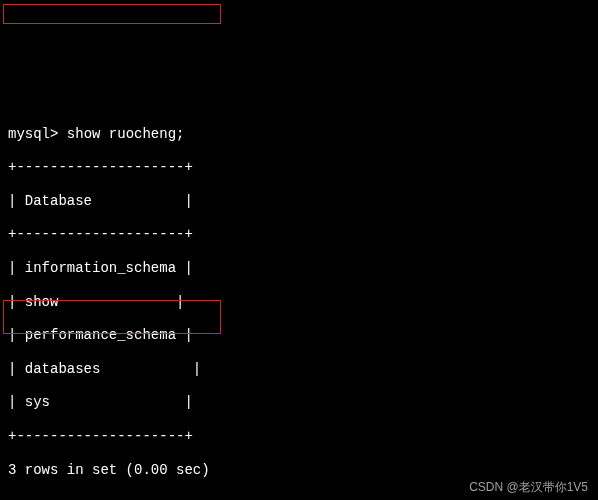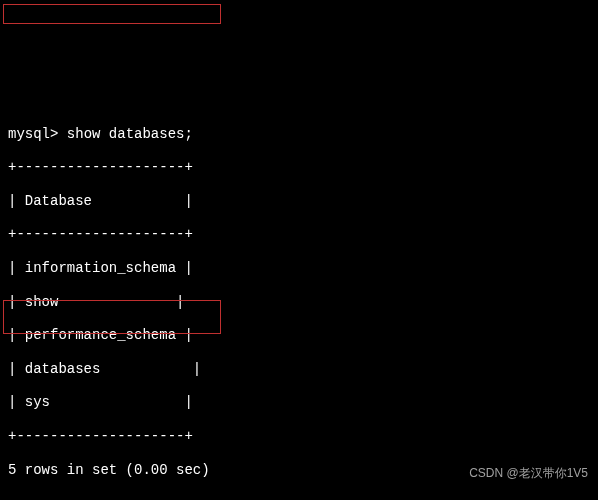--- a/index.html
+++ b/index.html
@@ -18,46 +18,46 @@
     .line { display: block; }
     .highlight-box {
       position: absolute;
       border: 1px solid #c03030;
       pointer-events: none;
     }
     .box1 { top: 4px; left: 3px; width: 218px; height: 20px; }
     .box2 { top: 300px; left: 3px; width: 218px; height: 34px; }
     .watermark {
       position: absolute;
-      bottom: 20px;
+      bottom: 6px;
       right: 10px;
       color: #a0a0a0;
       font-size: 12px;
       font-family: Arial, sans-serif;
     }
   </style>
 </head>
 <body>
 
 
 
 <div class="highlight-box box1"></div>
 <div class="highlight-box box2"></div>
 
-<span class="line"><span>mysql&gt;</span> <span>show databases;</span></span>
+<span class="line"><span>mysql&gt;</span> <span>show ruocheng;</span></span>
 <span class="line">+--------------------+</span>
 <span class="line">| Database           |</span>
 <span class="line">+--------------------+</span>
 <span class="line">| information_schema |</span>
 <span class="line">| show              |</span>
 <span class="line">| performance_schema |</span>
 <span class="line">| databases           |</span>
 <span class="line">| sys                |</span>
 <span class="line">+--------------------+</span>
-<span class="line">5 rows in set (0.00 sec)</span>
+<span class="line">3 rows in set (0.00 sec)</span>
 <span class="line"> </span>
 
 
 
 
 
 
 
 
 

